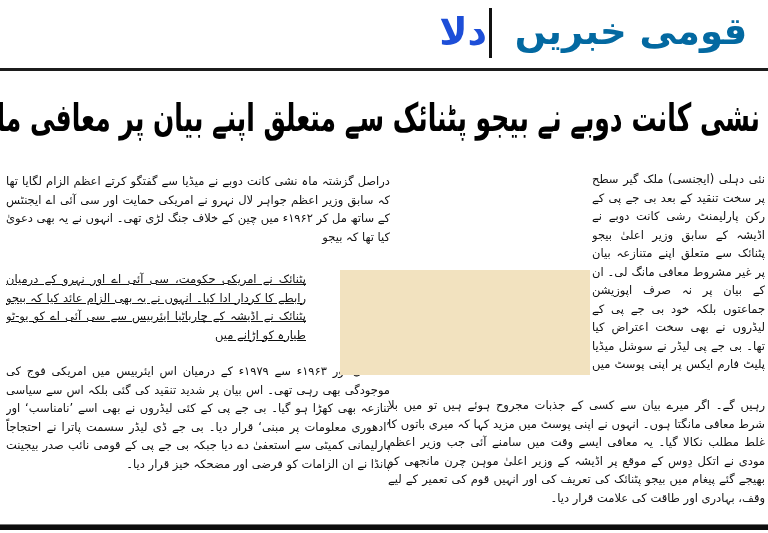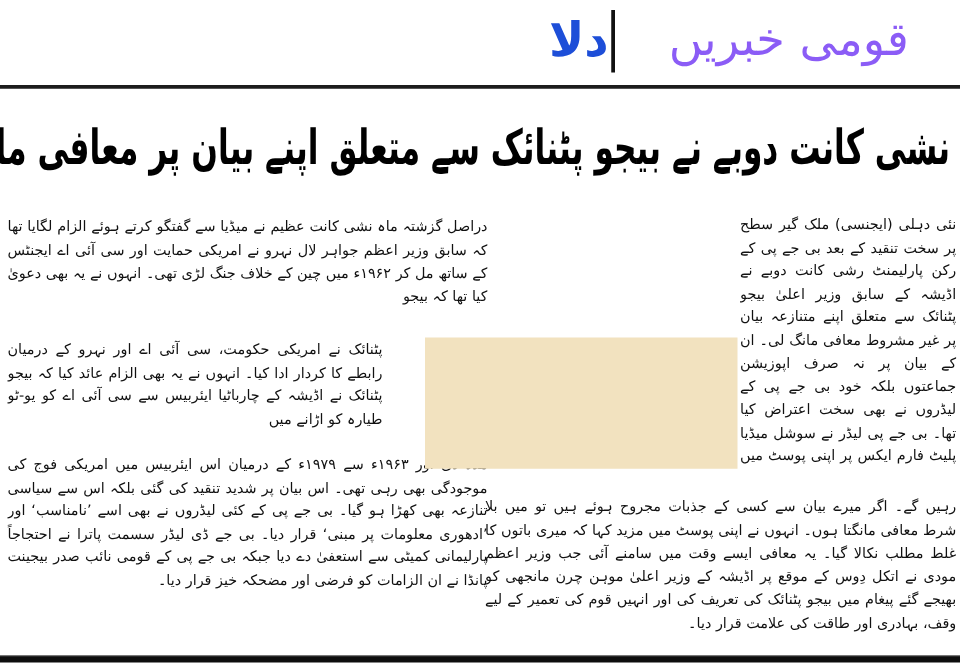--- a/index.html
+++ b/index.html
@@ -16,21 +16,21 @@
     position:absolute; right:281px; top:4px;
     color:#1d4ed8; font-weight:bold; font-size:38px;
     direction:rtl; line-height:56px;
   }
   .masthead-divider{
     position:absolute; left:489px; top:8px;
     width:3px; height:50px; background:#111;
   }
   .section-title{
     position:absolute; left:497px; top:2px; width:268px; height:62px;
-    color:#8b5cf6; font-weight:normal; font-size:37px;
+    color:#0369a1; font-weight:bold; font-size:37px;
     direction:rtl; text-align:center; line-height:60px;
     letter-spacing:-1px; white-space:nowrap; overflow:hidden;
   }
   .rule-top{
     position:absolute; left:0; top:68px; width:768px; height:3px;
     background:#1c1c1c;
   }
   
   .headline{
     position:absolute; left:8px; top:78px; width:752px; height:82px;
@@ -44,21 +44,21 @@
   .body-block{
     position:absolute;
     color:#111;
     font-size:11.5px; line-height:18.5px;
     direction:rtl; text-align:justify;
     overflow:hidden;
   }
   .block-r1{ left:592px; top:170px; width:173px; height:206px; }
   .block-r2{ left:388px; top:396px; width:377px; height:142px; }
   .block-l1{ left:6px;   top:172px; width:384px; height:96px;  }
-  .block-l2{ left:6px;   top:270px; width:300px; height:92px;  }
+  .block-l2{ left:6px;   top:270px; width:300px; height:92px;text-decoration:underline;  }
   .block-l3{ left:6px;   top:362px; width:384px; height:158px; }
   
   .pullquote-box{
     position:absolute; left:340px; top:270px; width:250px; height:105px;
     background:#f2e2bf;
   }
   .pullquote-text{
     position:absolute; left:292px; top:272px; width:292px; height:101px;
     color:#000; font-weight:bold; font-size:15px; line-height:34px;
     direction:rtl; text-align:justify;
@@ -82,21 +82,21 @@
   <div class="section-title">قومی خبریں</div>
 
   <div class="rule-top"></div>
 
   <div class="headline">نشی کانت دوبے نے بیجو پٹنائک سے متعلق اپنے بیان پر معافی مانگی</div>
 
   <div class="body-block block-r1">نئی دہلی (ایجنسی) ملک گیر سطح پر سخت تنقید کے بعد بی جے پی کے رکن پارلیمنٹ رشی کانت دوبے نے اڈیشہ کے سابق وزیر اعلیٰ بیجو پٹنائک سے متعلق اپنے متنازعہ بیان پر غیر مشروط معافی مانگ لی۔ ان کے بیان پر نہ صرف اپوزیشن جماعتوں بلکہ خود بی جے پی کے لیڈروں نے بھی سخت اعتراض کیا تھا۔ بی جے پی لیڈر نے سوشل میڈیا پلیٹ فارم ایکس پر اپنی پوسٹ میں کہا کہ بیجو بابو ہمارے لیے ہمیشہ ایک عظیم رہنما رہے ہیں اور</div>
 
   <div class="body-block block-r2">رہیں گے۔ اگر میرے بیان سے کسی کے جذبات مجروح ہوئے ہیں تو میں بلا شرط معافی مانگتا ہوں۔ انہوں نے اپنی پوسٹ میں مزید کہا کہ میری باتوں کا غلط مطلب نکالا گیا۔ یہ معافی ایسے وقت میں سامنے آئی جب وزیر اعظم مودی نے اتکل دِوس کے موقع پر اڈیشہ کے وزیر اعلیٰ موہن چرن مانجھی کو بھیجے گئے پیغام میں بیجو پٹنائک کی تعریف کی اور انہیں قوم کی تعمیر کے لیے وقف، بہادری اور طاقت کی علامت قرار دیا۔</div>
 
-  <div class="body-block block-l1">دراصل گزشتہ ماہ نشی کانت عظیم نے میڈیا سے گفتگو کرتے ہوئے الزام لگایا تھا کہ سابق وزیر اعظم جواہر لال نہرو نے امریکی حمایت اور سی آئی اے ایجنٹس کے ساتھ مل کر ۱۹۶۲ء میں چین کے خلاف جنگ لڑی تھی۔ انہوں نے یہ بھی دعویٰ کیا تھا کہ بیجو</div>
+  <div class="body-block block-l1">دراصل گزشتہ ماہ نشی کانت دوبے نے میڈیا سے گفتگو کرتے اعظم الزام لگایا تھا کہ سابق وزیر اعظم جواہر لال نہرو نے امریکی حمایت اور سی آئی اے ایجنٹس کے ساتھ مل کر ۱۹۶۲ء میں چین کے خلاف جنگ لڑی تھی۔ انہوں نے یہ بھی دعویٰ کیا تھا کہ بیجو</div>
 
   <div class="body-block block-l2">پٹنائک نے امریکی حکومت، سی آئی اے اور نہرو کے درمیان رابطے کا کردار ادا کیا۔ انہوں نے یہ بھی الزام عائد کیا کہ بیجو پٹنائک نے اڈیشہ کے چارباٹیا ایئربیس سے سی آئی اے کو یو-ٹو طیارہ کو اڑانے میں</div>
 
   <div class="body-block block-l3">مدد دی اور ۱۹۶۳ء سے ۱۹۷۹ء کے درمیان اس ایئربیس میں امریکی فوج کی موجودگی بھی رہی تھی۔ اس بیان پر شدید تنقید کی گئی بلکہ اس سے سیاسی تنازعہ بھی کھڑا ہو گیا۔ بی جے پی کے کئی لیڈروں نے بھی اسے ’نامناسب‘ اور ’ادھوری معلومات پر مبنی‘ قرار دیا۔ بی جے ڈی لیڈر سسمت پاترا نے احتجاجاً پارلیمانی کمیٹی سے استعفیٰ دے دیا جبکہ بی جے پی کے قومی نائب صدر بیجینت پانڈا نے ان الزامات کو فرضی اور مضحکہ خیز قرار دیا۔</div>
 
   <div class="pullquote-box"></div>
 
 
   <div class="rule-bottom"></div>
 

